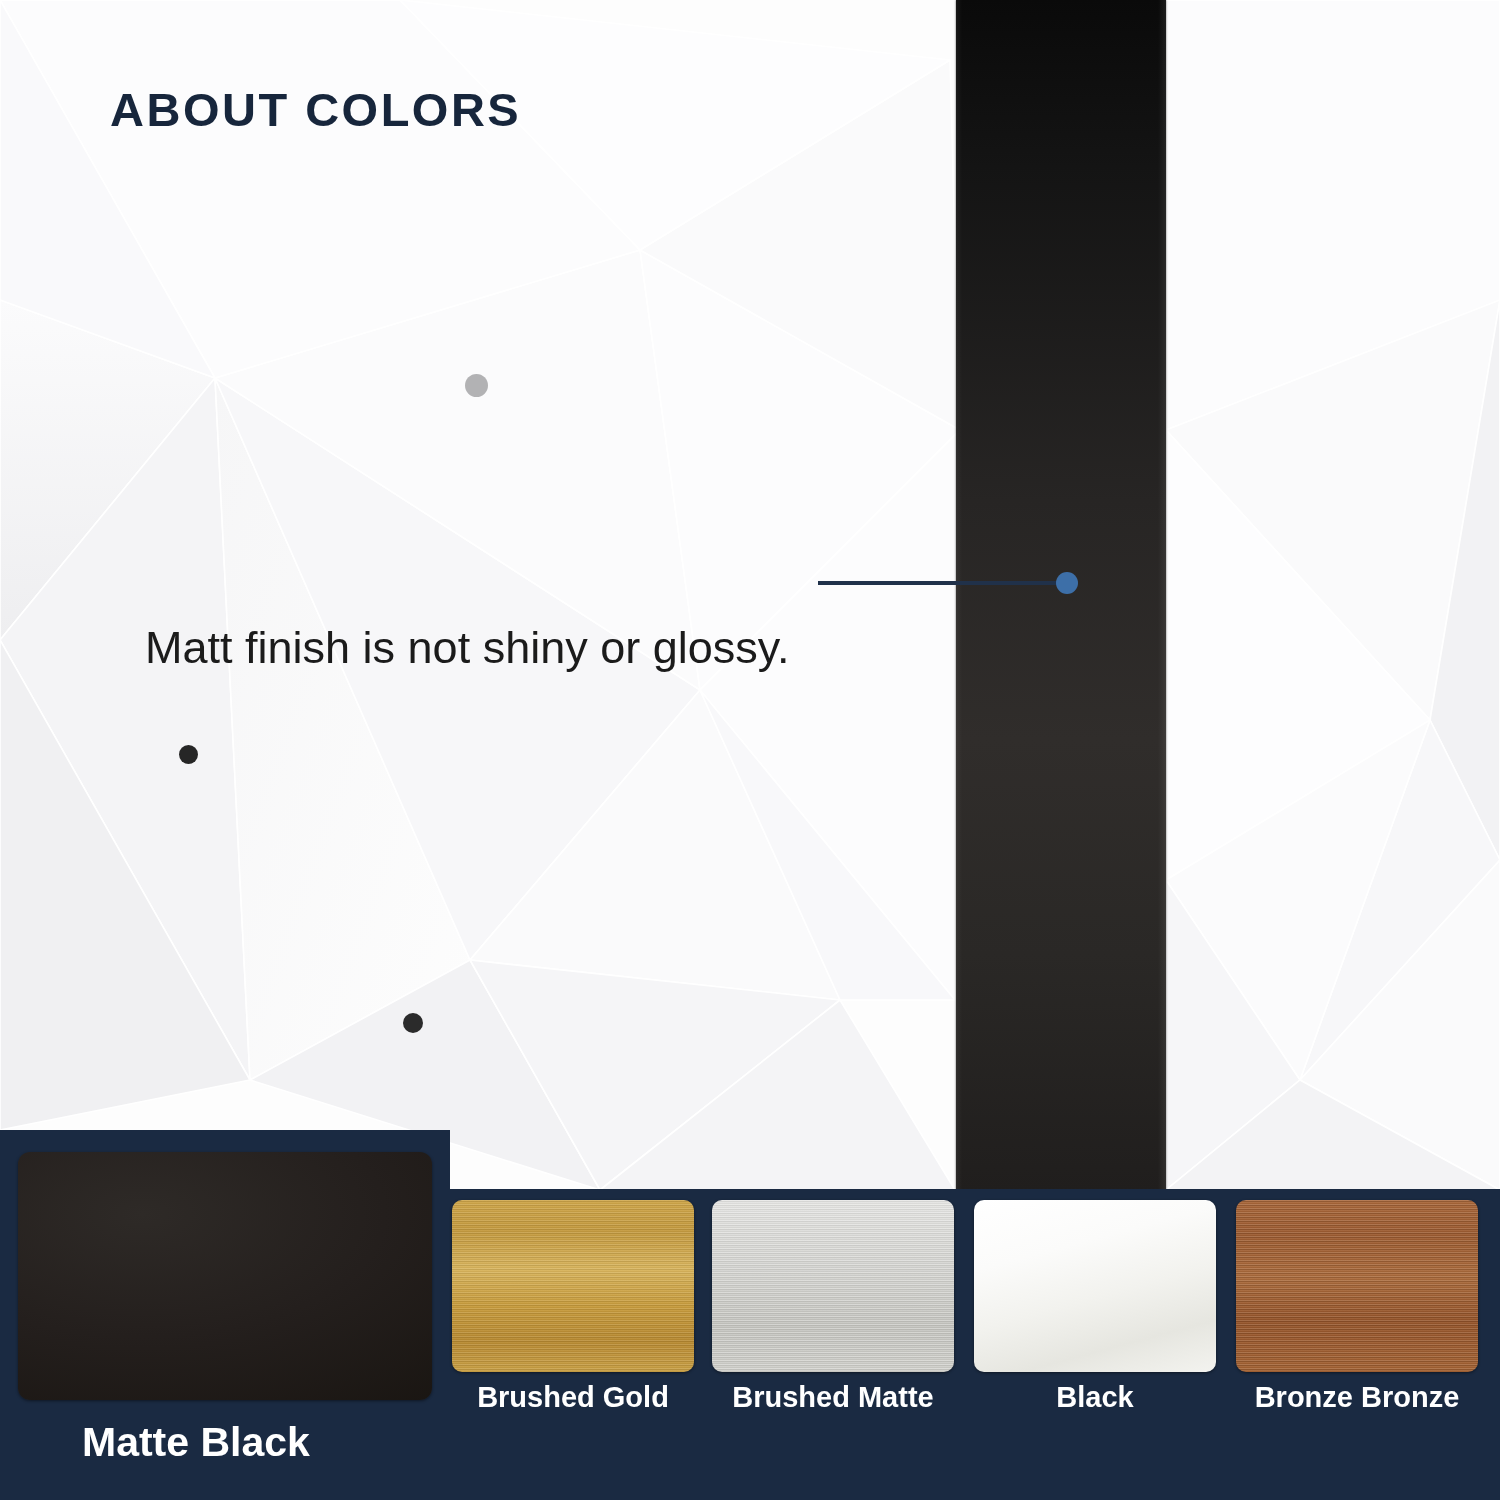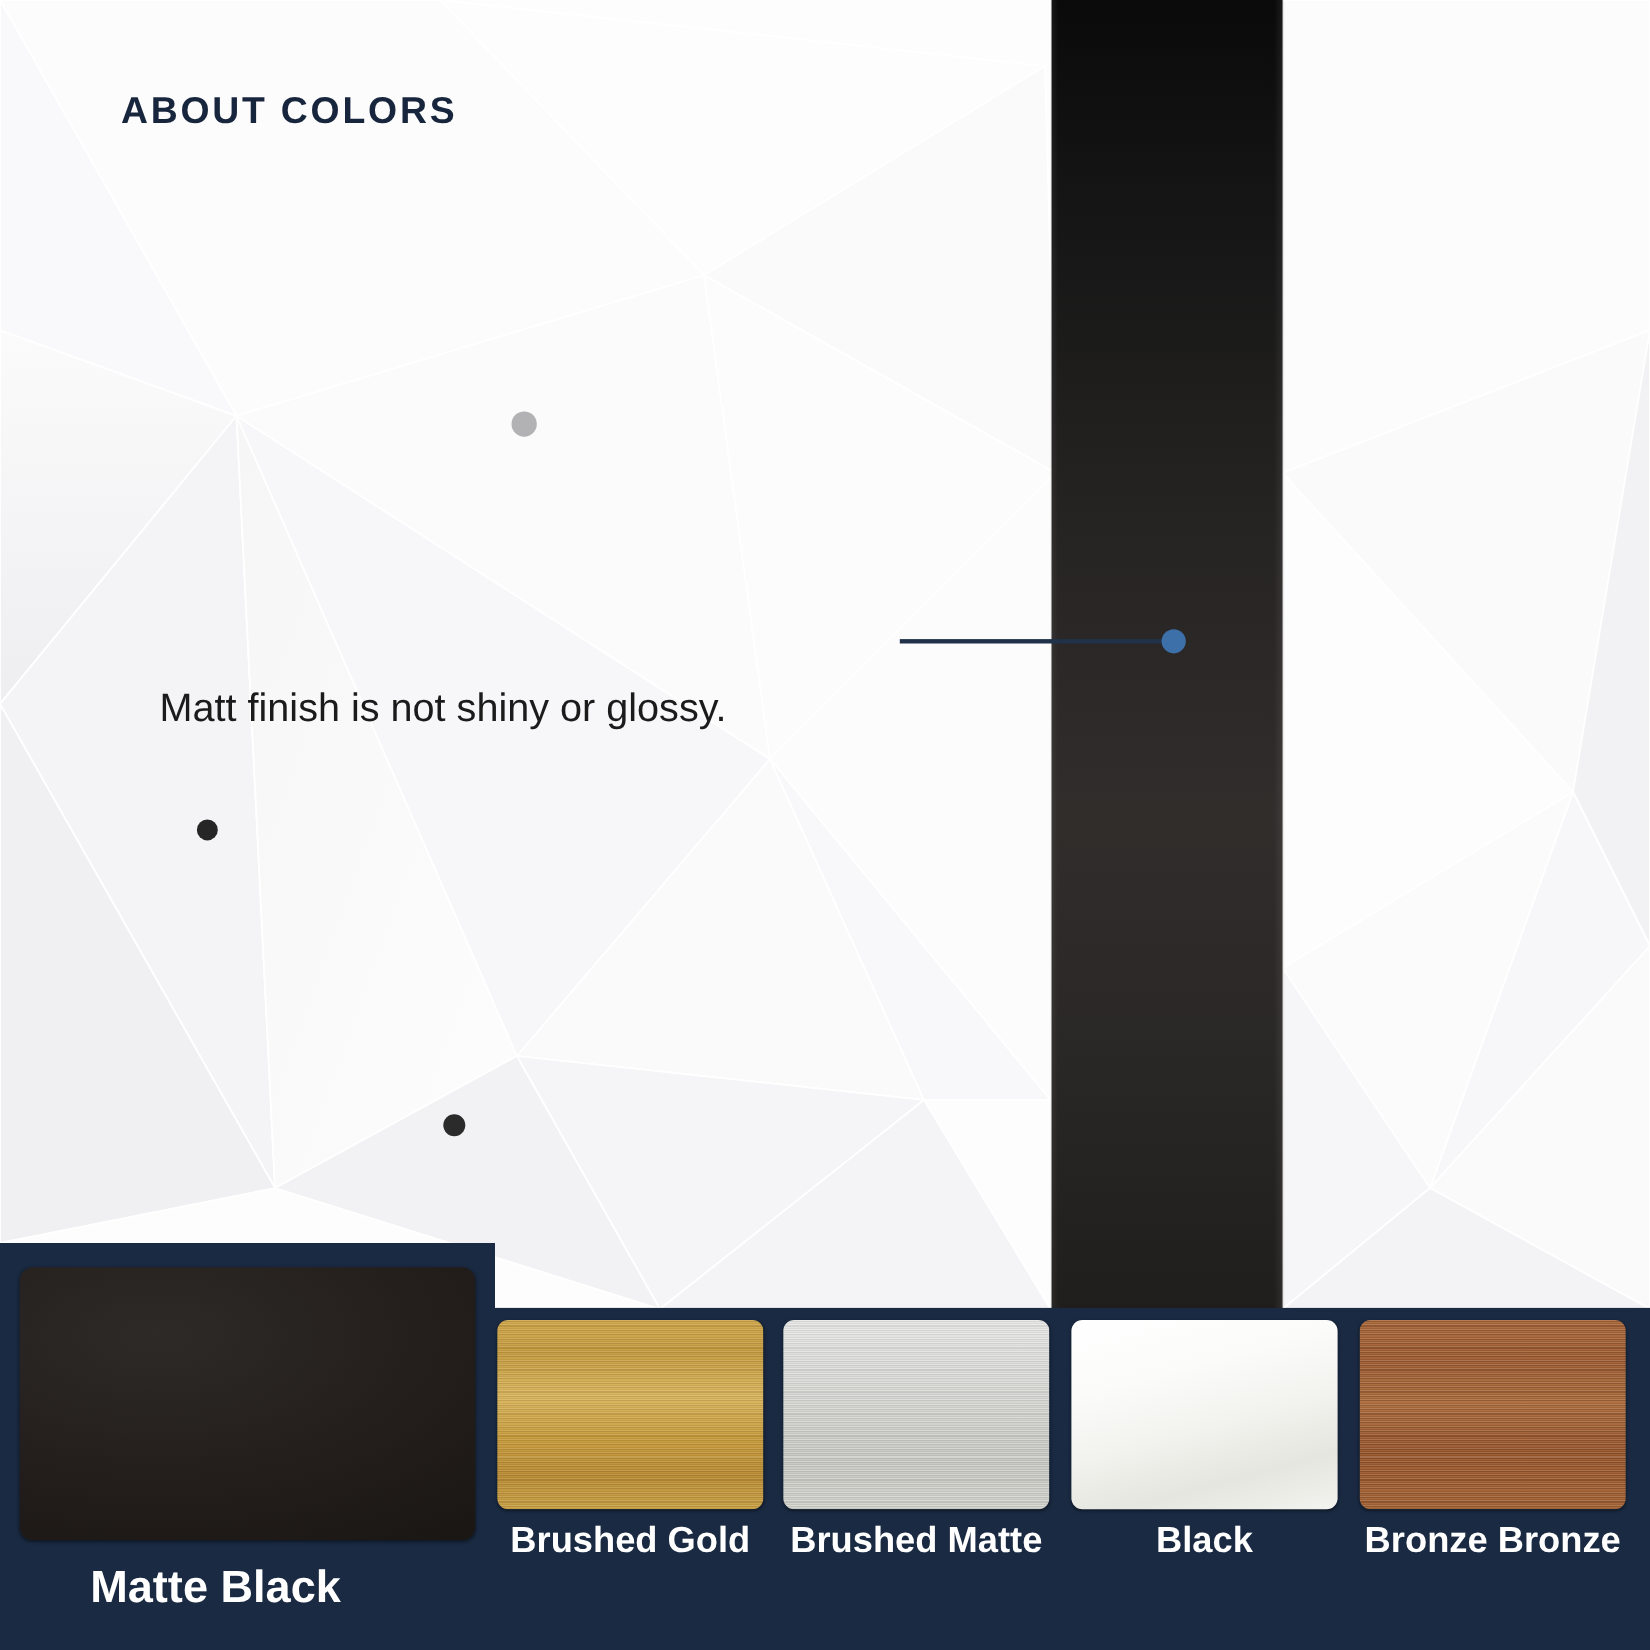--- a/index.html
+++ b/index.html
@@ -34,32 +34,32 @@
     background:linear-gradient(90deg,rgba(255,255,255,0) 0%,rgba(255,255,255,.07) 100%);
   }
   #black-strip:before{
     content:"";position:absolute;left:0;top:0;width:6px;height:100%;
     background:linear-gradient(90deg,rgba(255,255,255,.05) 0%,rgba(255,255,255,0) 100%);
   }
 
   
   #page-title{
     position:absolute;left:110px;top:82px;
-    font-size:34px;font-weight:bold;letter-spacing:2.5px;
+    font-size:47px;font-weight:bold;letter-spacing:2.5px;
     color:#17263c;white-space:nowrap;
   }
 
   
   #callout-title{
     position:absolute;left:497px;top:556px;
     font-size:40px;font-weight:bold;color:#17263c;white-space:nowrap;
   }
   #callout-desc{
     position:absolute;left:145px;top:622px;
-    font-size:36px;color:#1b1b1b;white-space:nowrap;
+    font-size:45px;color:#1b1b1b;white-space:nowrap;
   }
   #leader-line{
     position:absolute;left:818px;top:581px;width:248px;height:4px;
     background:#20314a;
   }
   #leader-dot{
     position:absolute;left:1056px;top:572px;width:22px;height:22px;
     border-radius:50%;background:#3d6fa8;
   }
 
@@ -123,21 +123,21 @@
       repeating-linear-gradient(180deg,
         rgba(255,255,255,.14) 0px, rgba(255,255,255,.14) 1px,
         rgba(0,0,0,.13) 1px, rgba(0,0,0,.13) 2px,
         rgba(255,255,255,.06) 2px, rgba(255,255,255,.06) 3px,
         rgba(0,0,0,.05) 3px, rgba(0,0,0,.05) 4px),
       linear-gradient(180deg,#a9673a 0%,#9d5c31 20%,#ab6b3c 45%,#96552b 70%,#a46334 100%);
   }
 
   .swatch-label{
     position:absolute;
-    color:#ffffff;font-weight:bold;font-size:33px;
+    color:#ffffff;font-weight:bold;font-size:29px;
     text-align:center;white-space:nowrap;
   }
   #label-brushed-gold{left:452px;top:1381px;width:242px;}
   #label-brushed-nickel{left:712px;top:1381px;width:242px;}
   #label-chrome{left:974px;top:1381px;width:242px;}
   #label-brushed-bronze{left:1236px;top:1381px;width:242px;}
 
   #label-matte-black{
     position:absolute;left:82px;top:1419px;
     color:#ffffff;font-weight:bold;font-size:41px;white-space:nowrap;

